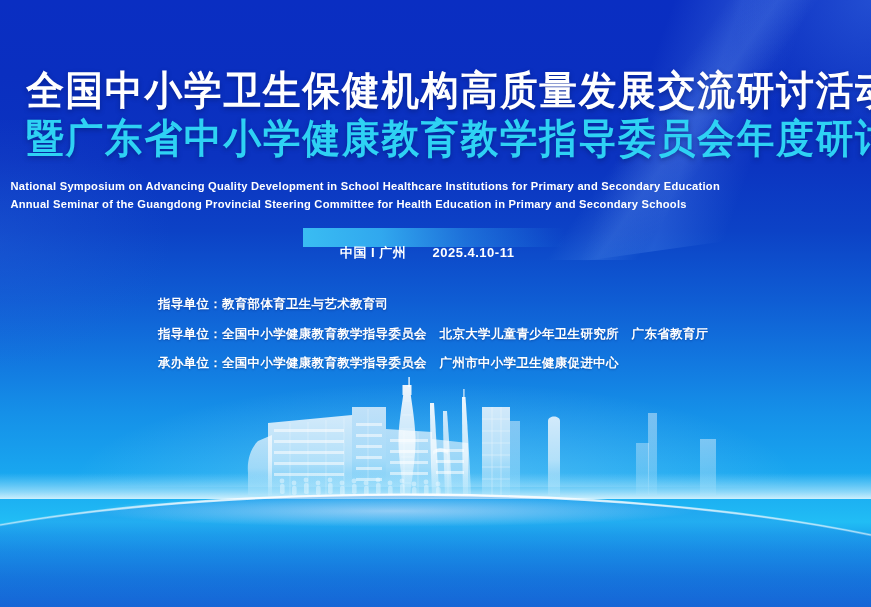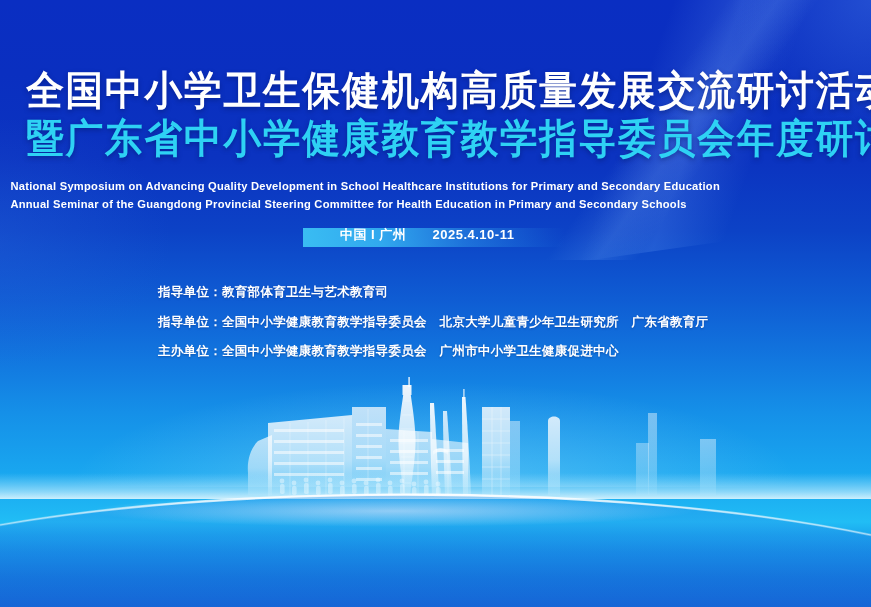--- a/index.html
+++ b/index.html
@@ -120,38 +120,38 @@
     height: 19px;
     background: linear-gradient(to right,
         rgba(60,195,245,0.95) 0%,
         rgba(55,185,245,0.85) 30%,
         rgba(50,165,240,0.45) 62%,
         rgba(45,150,235,0.05) 95%,
         rgba(45,150,235,0) 100%);
   }
   .badge-text {
     position: absolute;
-    top: 223px;
+    top: 241px;
     left: 303px;
     width: 300px;
     height: 24px;
     line-height: 24px;
     color: #ffffff;
     font-size: 13px;
     font-weight: 700;
     letter-spacing: 0.5px;
     white-space: nowrap;
   }
   .badge-loc { margin-left: 37px; }
   .badge-date { margin-left: 22px; }
 
   
   .orgs {
     position: absolute;
-    top: 286px;
+    top: 298px;
     left: 158px;
     width: 660px;
   }
   .org-row {
     color: #ffffff;
     font-size: 12.5px;
     font-weight: 700;
     line-height: 1.0;
     margin-bottom: 17px;
     white-space: nowrap;
@@ -219,21 +219,21 @@
   </div>
 
   <div class="orgs">
     <div class="org-row">
       <span class="org-label">指导单位：</span><span class="org-value">教育部体育卫生与艺术教育司</span>
     </div>
     <div class="org-row">
       <span class="org-label">指导单位：</span><span class="org-value">全国中小学健康教育教学指导委员会　北京大学儿童青少年卫生研究所　广东省教育厅</span>
     </div>
     <div class="org-row">
-      <span class="org-label">主办单位：</span><span class="org-value">全国中小学健康教育教学指导委员会　广州市中小学卫生健康促进中心</span>
+      <span class="org-label">承办单位：</span><span class="org-value">全国中小学健康教育教学指导委员会　广州市中小学卫生健康促进中心</span>
     </div>
   </div>
 
   <svg class="skyline" viewBox="0 0 871 230" preserveAspectRatio="none">
     <defs>
       <linearGradient id="bldgFade" x1="0" y1="0" x2="0" y2="1">
         <stop offset="0%" stop-color="#ffffff" stop-opacity="0.80"></stop>
         <stop offset="55%" stop-color="#ffffff" stop-opacity="0.62"></stop>
         <stop offset="88%" stop-color="#ffffff" stop-opacity="0.30"></stop>
         <stop offset="100%" stop-color="#ffffff" stop-opacity="0.10"></stop>

